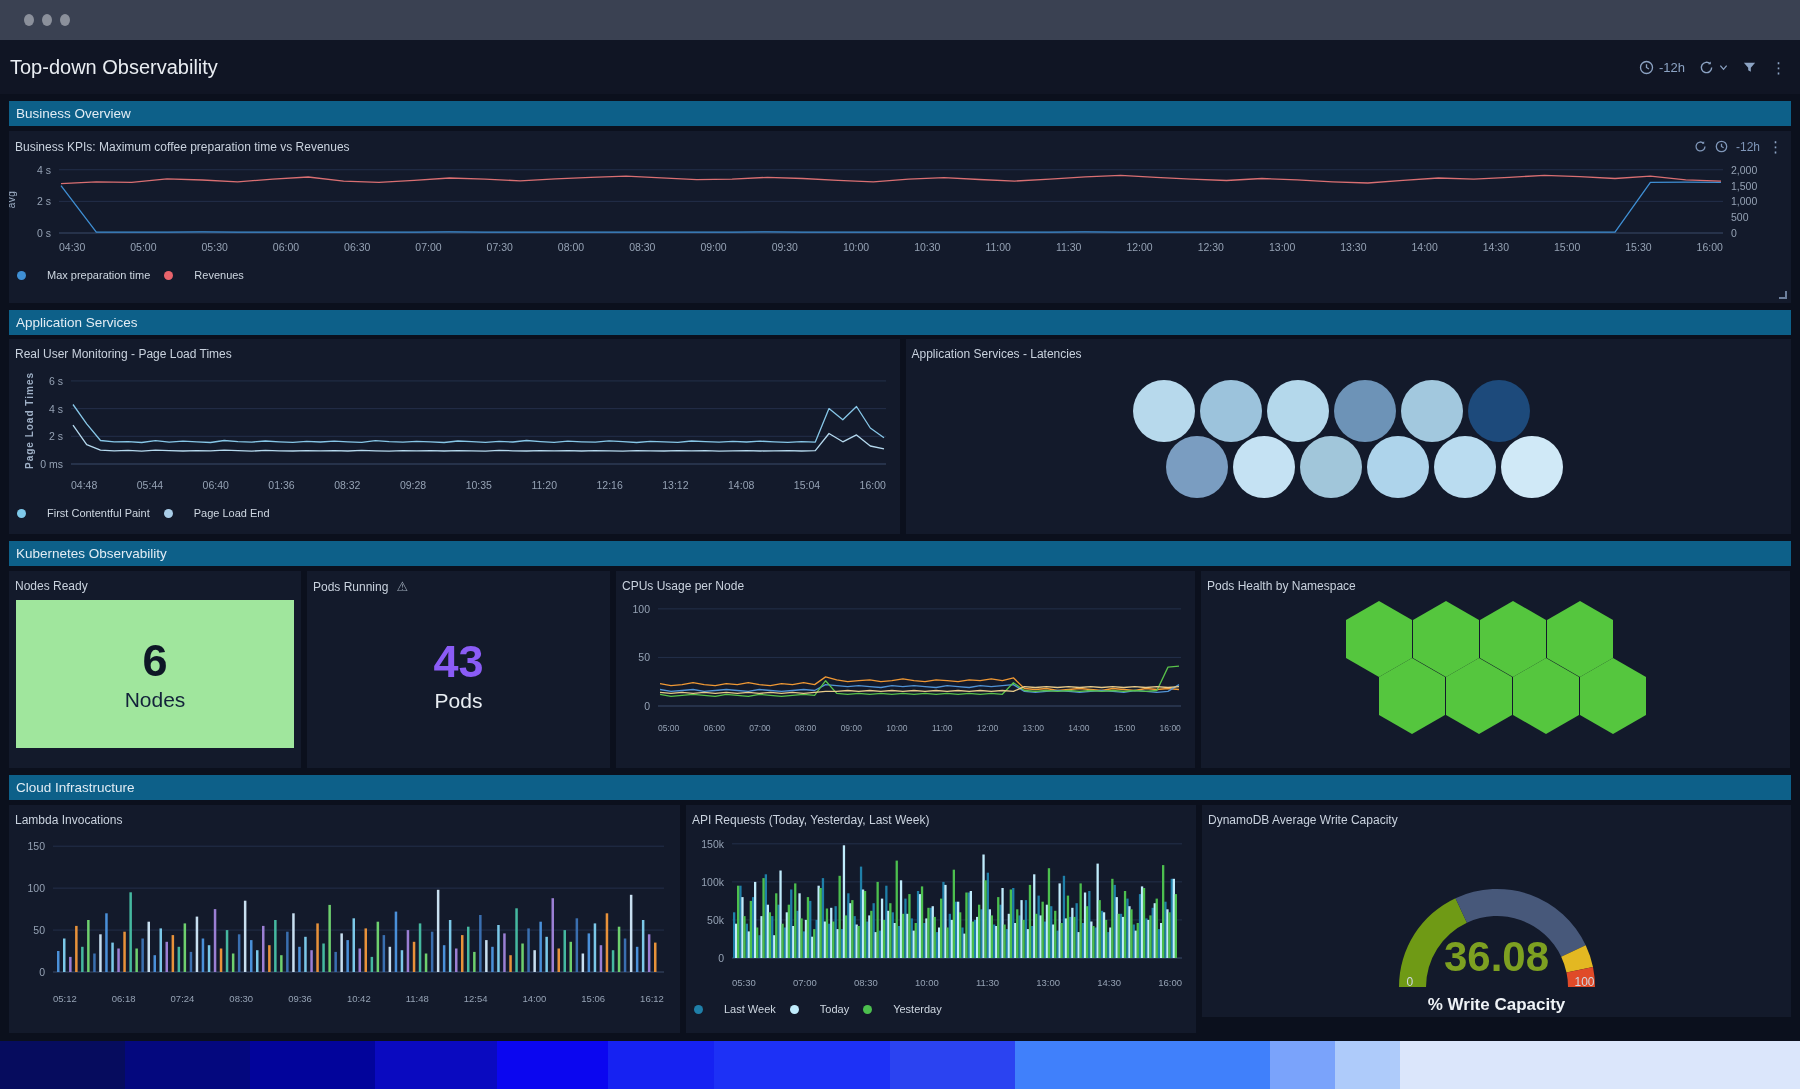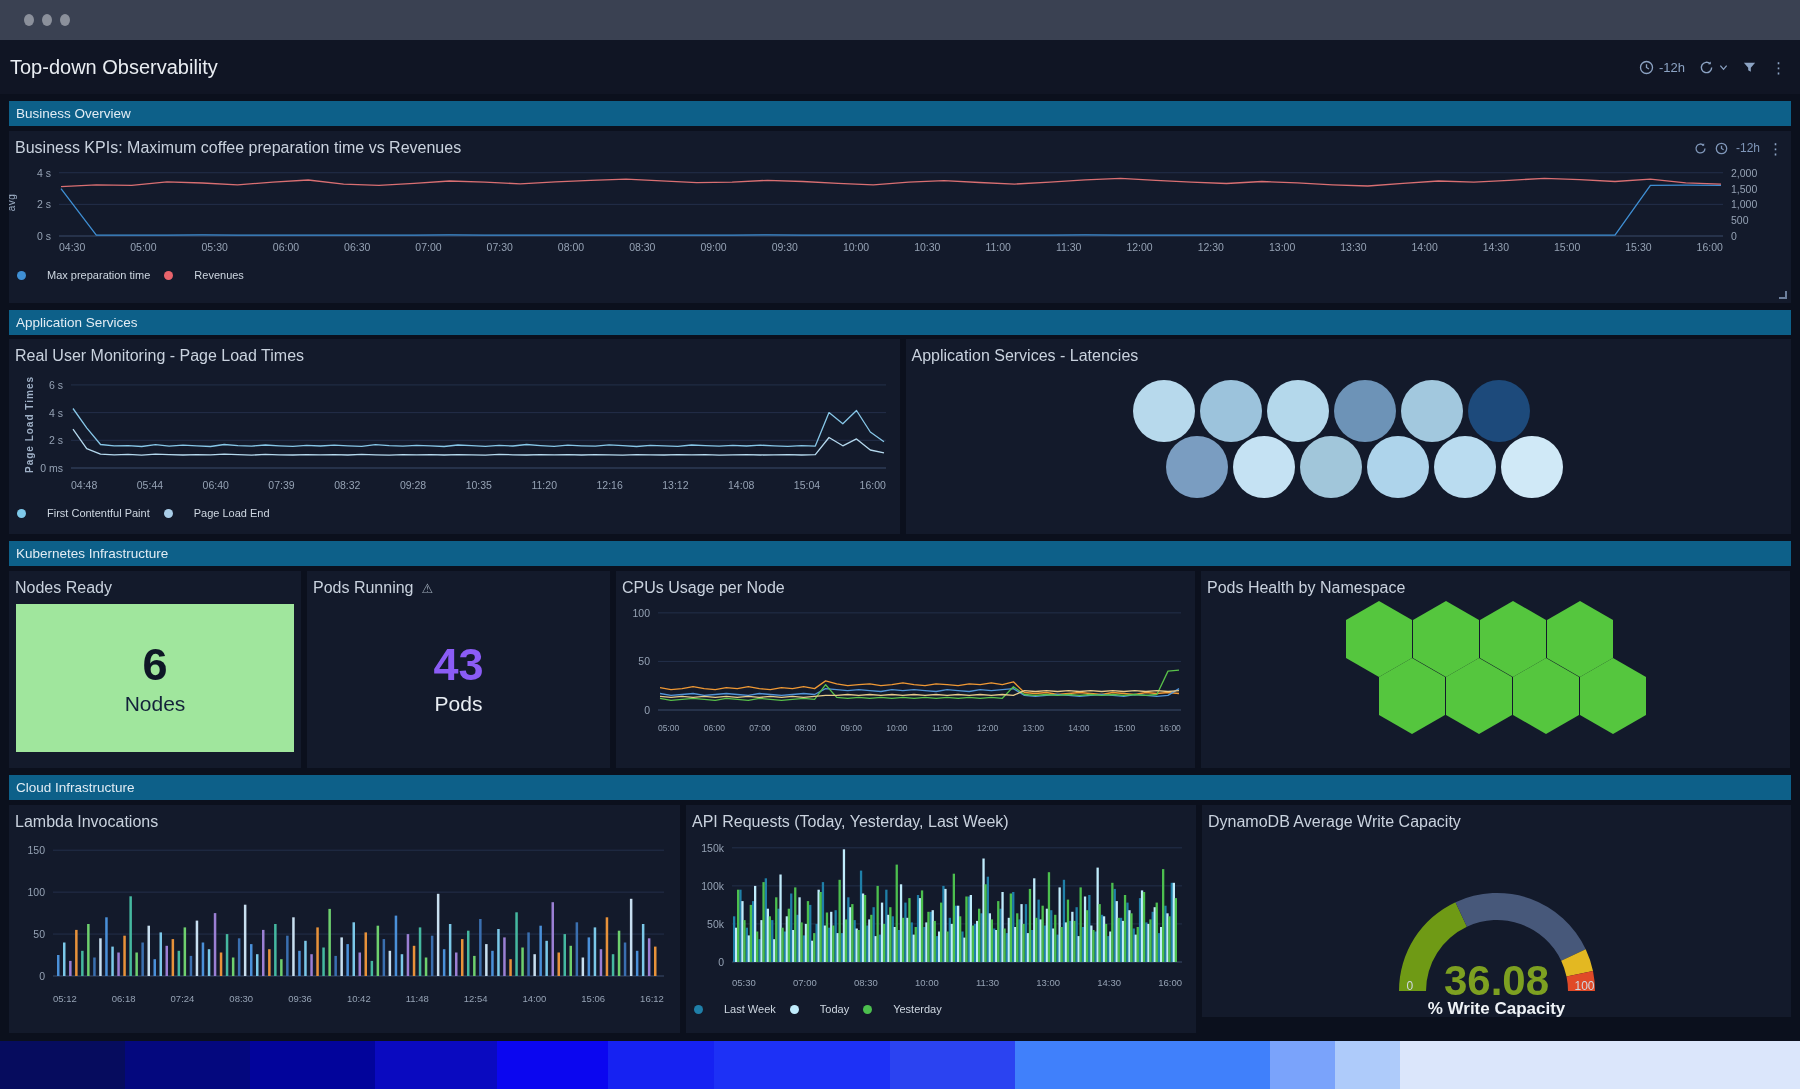--- a/index.html
+++ b/index.html
@@ -21,21 +21,21 @@
   .kebab { font-size:15px; letter-spacing:0; color:#8ca3c3; line-height:1; }
 
   .content { padding:0 9px; }
 
   .section-bar { height:25px; background:#0d6089; display:flex; align-items:center;
                  padding-left:7px; font-size:13.5px; color:#e2ecf4; margin-top:7px; }
 
   .panel { background:#131a2b; position:relative; }
   .panel-head { display:flex; align-items:center; justify-content:space-between;
                 padding:8px 8px 2px 6px; }
-  .panel-title { font-size:16px; color:#c9d2de; }
+  .panel-title { font-size:12px; color:#c9d2de; }
   .panel-icons { display:flex; align-items:center; gap:8px; color:#7f96b8; font-size:12px; }
 
   .chart-wrap { position:relative; }
   .ylabel { position:absolute; transform:rotate(-90deg); transform-origin:center;
             font-size:10px; color:#9fb0c6; letter-spacing:.5px; white-space:nowrap; }
   .yticks { position:absolute; font-size:10.5px; color:#95a2b4; }
   .yticks span { position:absolute; white-space:nowrap; }
   .yticks.left span { right:6px; }
   .yticks.right span { left:6px; }
   .plot { position:absolute; }
@@ -227,21 +227,21 @@
               <line x1="0" x2="815" y1="95" y2="95" stroke="#3a4a6a" stroke-width="1"></line>
               <polyline points="2.0,35.5 15.7,54.8 29.5,71.5 43.2,72.8 57.0,72.6 70.7,73.5 84.5,71.7 98.2,73.1 112.0,72.2 125.7,72.8 139.5,73.5 153.2,71.5 166.9,72.6 180.7,73.1 194.4,72.0 208.2,72.8 221.9,73.3 235.7,72.4 249.4,73.0 263.2,72.2 276.9,72.8 290.7,73.4 304.4,71.7 318.2,72.6 331.9,73.1 345.6,72.3 359.4,72.8 373.1,73.5 386.9,72.0 400.6,72.7 414.4,73.3 428.1,72.4 441.9,73.0 455.6,71.5 469.4,72.6 483.1,73.4 496.8,72.2 510.6,72.8 524.3,73.1 538.1,71.9 551.8,72.7 565.6,73.5 579.3,72.3 593.1,72.8 606.8,73.3 620.6,72.0 634.3,72.6 648.1,73.1 661.8,72.4 675.5,73.0 689.3,72.2 703.0,72.8 716.8,73.4 730.5,72.6 744.3,73.1 758.0,39.6 771.8,50.7 785.5,37.5 799.3,59.0 813.0,68.7" fill="none" stroke="#87c7e8" stroke-width="1.3" stroke-linejoin="round"></polyline>
               <polyline points="2.0,56.2 15.7,75.6 29.5,81.2 43.2,81.8 57.0,81.4 70.7,82.1 84.5,81.2 98.2,81.7 112.0,82.0 125.7,81.6 139.5,81.8 153.2,81.2 166.9,81.7 180.7,82.1 194.4,81.4 208.2,81.8 221.9,82.0 235.7,81.6 249.4,81.8 263.2,81.7 276.9,82.0 290.7,81.4 304.4,81.8 318.2,82.1 331.9,81.6 345.6,81.8 359.4,81.7 373.1,82.0 386.9,81.6 400.6,81.8 414.4,82.1 428.1,81.4 441.9,81.8 455.6,82.0 469.4,81.7 483.1,81.8 496.8,81.6 510.6,82.0 524.3,81.7 538.1,81.8 551.8,82.1 565.6,81.6 579.3,81.8 593.1,82.0 606.8,81.7 620.6,81.8 634.3,81.6 648.1,82.1 661.8,81.8 675.5,81.7 689.3,82.0 703.0,81.8 716.8,81.6 730.5,82.0 744.3,81.7 758.0,64.5 771.8,72.8 785.5,65.9 799.3,77.0 813.0,79.8" fill="none" stroke="#b5d9ee" stroke-width="1.3" stroke-linejoin="round"></polyline>
             </svg>
         </div>
       </div>
       <div class="xticks" style="left:62px; top:140px; width:815px;">
           <span>04:48</span>
           <span>05:44</span>
           <span>06:40</span>
-          <span>07:39</span>
+          <span>01:36</span>
           <span>08:32</span>
           <span>09:28</span>
           <span>10:35</span>
           <span>11:20</span>
           <span>12:16</span>
           <span>13:12</span>
           <span>14:08</span>
           <span>15:04</span>
           <span>16:00</span>
         </div>
@@ -272,21 +272,21 @@
           <div class="bubble" style="background: rgb(197, 226, 243); left: 327px; top: 97px;"></div>
           <div class="bubble" style="background: rgb(161, 198, 218); left: 394px; top: 97px;"></div>
           <div class="bubble" style="background: rgb(174, 212, 235); left: 461px; top: 97px;"></div>
           <div class="bubble" style="background: rgb(186, 220, 240); left: 528px; top: 97px;"></div>
           <div class="bubble" style="background: rgb(208, 233, 247); left: 595px; top: 97px;"></div>
         </div>
     </div>
   </div>
 
   <div class="section-bar">
-    <span>Kubernetes Infrastructure</span>
+    <span>Kubernetes Observability</span>
   </div>
 
   <div class="row">
     <div class="panel" style="width:292px; height:197px;">
       <div class="panel-head">
         <span class="panel-title">Nodes Ready</span>
       </div>
       <div class="stat-box-green">
         <div class="stat-num-dark">6</div>
         <div class="stat-unit-dark">Nodes</div>
@@ -760,21 +760,21 @@
         <span class="panel-title">DynamoDB Average Write Capacity</span>
       </div>
       <div class="gauge-wrap">
         <div style="position:relative; width:320px; height:152px;">
           <svg width="320" height="152" viewBox="0 0 320 152">
               <path d="M62.0 150.0 A98 98 0 0 1 118.5 61.2 L129.9 85.7 A71 71 0 0 0 89.0 150.0 Z" fill="#6f9a15"></path>
               <path d="M118.5 61.2 A98 98 0 0 1 248.7 108.3 L224.2 119.8 A71 71 0 0 0 129.9 85.7 Z" fill="#47587a"></path>
               <path d="M248.7 108.3 A98 98 0 0 1 256.0 130.1 L229.5 135.6 A71 71 0 0 0 224.2 119.8 Z" fill="#e3b822"></path>
               <path d="M256.0 130.1 A98 98 0 0 1 258.0 150.0 L231.0 150.0 A71 71 0 0 0 229.5 135.6 Z" fill="#e04a28"></path>
             </svg>
-          <div class="gauge-val" style="left:160px; top:116px; transform:translateX(-50%);">36.08</div>
+          <div class="gauge-val" style="left:160px; top:96px; transform:translateX(-50%);">36.08</div>
           <div class="gauge-minmax" style="left:70px; top:138px;">0</div>
           <div class="gauge-minmax" style="left:238px; top:138px;">100</div>
         </div>
         <div class="gauge-caption">% Write Capacity</div>
       </div>
     </div>
   </div>
 
 </div>
 

